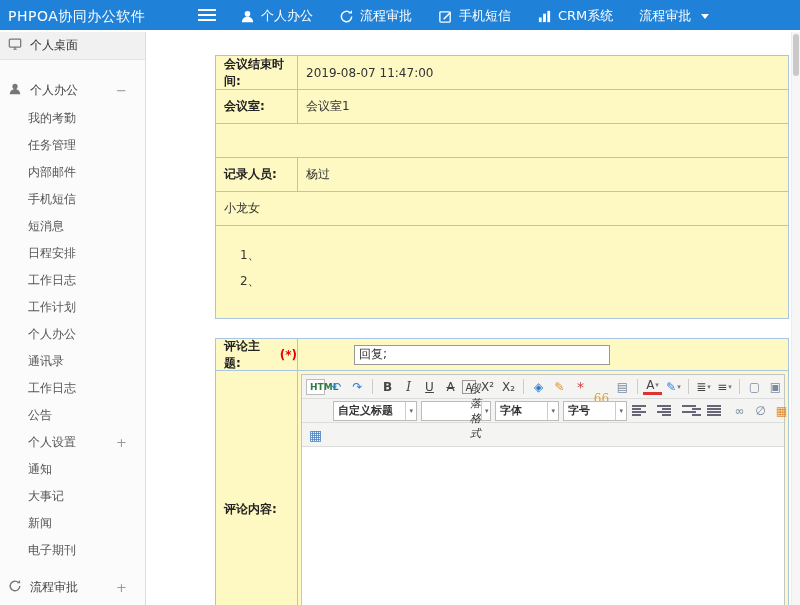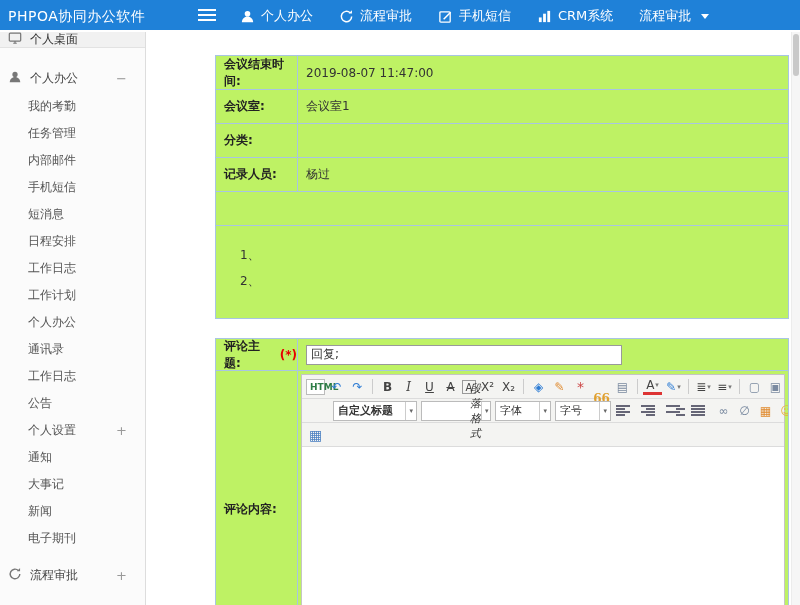--- a/index.html
+++ b/index.html
@@ -12,72 +12,72 @@
   .logo { position:absolute; left:8px; top:0; height:32px; line-height:32px; color:#fff; font-size:14px; letter-spacing:.5px; }
   .hamburger { position:absolute; left:198px; top:9px; width:18px; height:14px; cursor:pointer; }
   .hamburger i { display:block; height:2px; background:#fff; margin-bottom:3px; }
   #topnav { position:absolute; left:240px; top:0; height:32px; display:flex; align-items:center; gap:26px; }
   .nav-item { display:flex; align-items:center; gap:6px; color:#fff; font-size:13px; cursor:pointer; white-space:nowrap; }
   .nav-item svg { display:block; }
   .caret-down { width:0; height:0; border-left:4px solid transparent; border-right:4px solid transparent; border-top:5px solid #fff; margin-left:4px; }
 
   
   #sidebar { position:absolute; left:0; top:32px; width:146px; bottom:0; background:#fbfbfb; border-right:1px solid #ddd; overflow:hidden; }
-  .side-top { height:16px; display:flex; align-items:center; gap:8px; padding-left:8px; background:#f1f1f1; border-bottom:1px solid #e2e2e2; color:#333; cursor:pointer; }
+  .side-top { height:28px; display:flex; align-items:center; gap:8px; padding-left:8px; background:#f1f1f1; border-bottom:1px solid #e2e2e2; color:#333; cursor:pointer; }
   .side-header { height:30px; display:flex; align-items:center; gap:8px; padding-left:8px; color:#444; cursor:pointer; }
   .side-header.first { margin-top:15px; }
   .side-header.last { margin-top:8px; }
   .side-child { height:27px; line-height:27px; padding-left:28px; color:#555; display:flex; cursor:pointer; }
   .toggle { margin-left:auto; margin-right:18px; color:#999; font-size:13px; }
 
   
   #main { position:absolute; left:147px; top:32px; right:0; bottom:0; background:#fff; overflow:hidden; }
   .vscroll { position:absolute; right:0; top:0; width:9px; bottom:0; background:#f6f6f6; border-left:1px solid #ececec; }
   .vscroll .thumb { position:absolute; top:2px; left:1px; width:6px; height:42px; background:#c9c9c9; border-radius:3px; }
 
-  .ftable { position:absolute; left:68px; width:574px; border:1px solid #a8c5e2; background:#bef264; }
+  .ftable { position:absolute; left:68px; width:574px; border:1px solid #a8c5e2; background:#fef9c3; }
   #table1 { top:23px; }
   #table2 { top:306px; }
   .frow { display:flex; height:34px; border-bottom:1px solid #a8c5e2; }
   .flabel { width:82px; border-right:1px solid #a8c5e2; display:flex; align-items:center; padding-left:8px; font-weight:bold; color:#222; flex-shrink:0; }
   .fvalue { flex:1; display:flex; align-items:center; padding-left:8px; color:#333; overflow:hidden; }
   .fcontent { height:92px; padding-top:16px; }
   .cline { height:26px; line-height:26px; padding-left:24px; color:#333; }
 
   #table2 .subject-row { height:32px;justify-content:space-between; }
   .req { color:#e60000; font-weight:bold; margin-left:3px; }
-  .subject-input { width:316px; height:20px; border:1px solid #999; font-size:12px; padding:0 4px; font-family:inherit; color:#333; }
+  .subject-input { width:256px; height:20px; border:1px solid #999; font-size:12px; padding:0 4px; font-family:inherit; color:#333;margin-left:48px; }
   .content-row { height:300px; border-bottom:none; align-items:stretch; }
   .flabel.tall { align-items:flex-start; padding-top:130px; }
   .editor-cell { display:block; padding:3px; }
 
   
   .keditor { border:1px solid #c5c5c5; width:100%; }
   .tb-row { display:flex; align-items:center; flex-wrap:nowrap; padding:1px 3px; background:#f4f4f2; border-bottom:1px solid #dcdcdc; height:24px; }
   .tbtn { min-width:19px; height:20px; line-height:20px; text-align:center; font-size:12px; color:#444; margin:0 1px; cursor:pointer; white-space:nowrap; }
   .tbtn.html { font-size:9px; font-weight:bold; color:#2e7d46; border:1px solid #bbb; background:#fff; padding:0 3px; height:16px; line-height:14px; }
   .tbtn.blue { color:#2b7bd4; }
   .tbtn.orange { color:#e08a2e; }
   .tbtn.red { color:#cc4444; font-size:14px; }
-  .tbtn.quote { color:#e0a030; font-weight:bold; font-family:"DejaVu Serif",serif;margin-top:24px; }
+  .tbtn.quote { color:#e0a030; font-weight:normal; font-family:"DejaVu Serif",serif;margin-top:24px; }
   .tbtn.gray { color:#7a8aa0; }
   .tbtn.bld { font-weight:bold; }
   .tbtn.ital { font-style:italic; font-family:"DejaVu Serif",serif; }
   .tbtn.undl { text-decoration:underline; }
   .tbtn.strike { text-decoration:line-through; }
   .tbtn.boxed { font-size:10px; border:1px solid #999; height:14px; line-height:13px; min-width:14px; margin-top:0; }
   .tbtn.fcolor { border-bottom:3px solid #d33; height:17px; line-height:14px; }
   .tbtn.hcolor { color:#2b7bd4; }
   .tbtn.drop::after { content:"▾"; font-size:7px; color:#777; margin-left:1px; vertical-align:2px; }
   .tbtn.tsep { min-width:1px; width:1px; height:15px; background:#ccc; margin:0 4px; padding:0; }
   .tbtn.yellow { color:#e6b33d; }
   .tbtn.tblicon { color:#4a7fc1; font-size:14px; }
   .tselect { height:20px; border:1px solid #bbb; background:#fff; display:flex; align-items:center; margin:0 2px; font-size:11px; color:#333; padding:0 0 0 4px; cursor:pointer; flex-shrink:0; }
   .tselect .sel-caret { margin-left:auto; font-size:7px; color:#666; border-left:1px solid #ccc; padding:0 3px; align-self:stretch; display:flex; align-items:center; }
-  .tselect.w90 { width:84px;margin-left:28px; } .tselect.w80 { width:70px; } .tselect.w70 { width:56px; }
+  .tselect.w90 { width:84px;margin-left:28px; } .tselect.w80 { width:70px; } .tselect.w70 { width:64px;font-weight:bold; }
   .tselect.bld .sel-label { font-weight:bold; }
   .tselect.ital .sel-label { font-style:italic;margin-left:44px; }
   .al { width:14px; height:11px; margin:4px 3px; background-repeat:no-repeat; cursor:pointer; }
   .al-l { background-image:linear-gradient(#667,#667),linear-gradient(#667,#667),linear-gradient(#667,#667),linear-gradient(#667,#667); background-size:14px 2px,9px 2px,14px 2px,9px 2px; background-position:0 0,0 3px,0 6px,0 9px; }
   .al-c { background-image:linear-gradient(#667,#667),linear-gradient(#667,#667),linear-gradient(#667,#667),linear-gradient(#667,#667); background-size:14px 2px,9px 2px,14px 2px,9px 2px; background-position:0 0,center 3px,0 6px,center 9px; }
   .al-r { background-image:linear-gradient(#667,#667),linear-gradient(#667,#667),linear-gradient(#667,#667),linear-gradient(#667,#667); background-size:14px 2px,9px 2px,14px 2px,9px 2px; background-position:0 0,right 3px,0 6px,right 9px; }
   .al-j { background-image:linear-gradient(#667,#667),linear-gradient(#667,#667),linear-gradient(#667,#667),linear-gradient(#667,#667); background-size:14px 2px,14px 2px,14px 2px,14px 2px; background-position:0 0,0 3px,0 6px,0 9px; }
   .editor-body { background:#fff; height:220px; }
   .repeat-host { display:contents; }
 </style>
@@ -265,30 +265,30 @@
             <div class="flabel">会议结束时间:</div>
             <div class="fvalue">2019-08-07 11:47:00</div>
           </div>
         
           <div class="frow">
             <div class="flabel">会议室:</div>
             <div class="fvalue">会议室1</div>
           </div>
         
           <div class="frow">
-            <div class="flabel">分类:</div>
             <div class="fvalue"></div>
           </div>
         
           <div class="frow">
             <div class="flabel">记录人员:</div>
             <div class="fvalue">杨过</div>
           </div>
         
           <div class="frow">
+            <div class="fvalue">小龙女</div>
           </div>
         </div>
       <div class="fcontent">
         <div class="repeat-host">
           
         
             <div class="cline">1、</div>
           
             <div class="cline">2、</div>
           </div>

